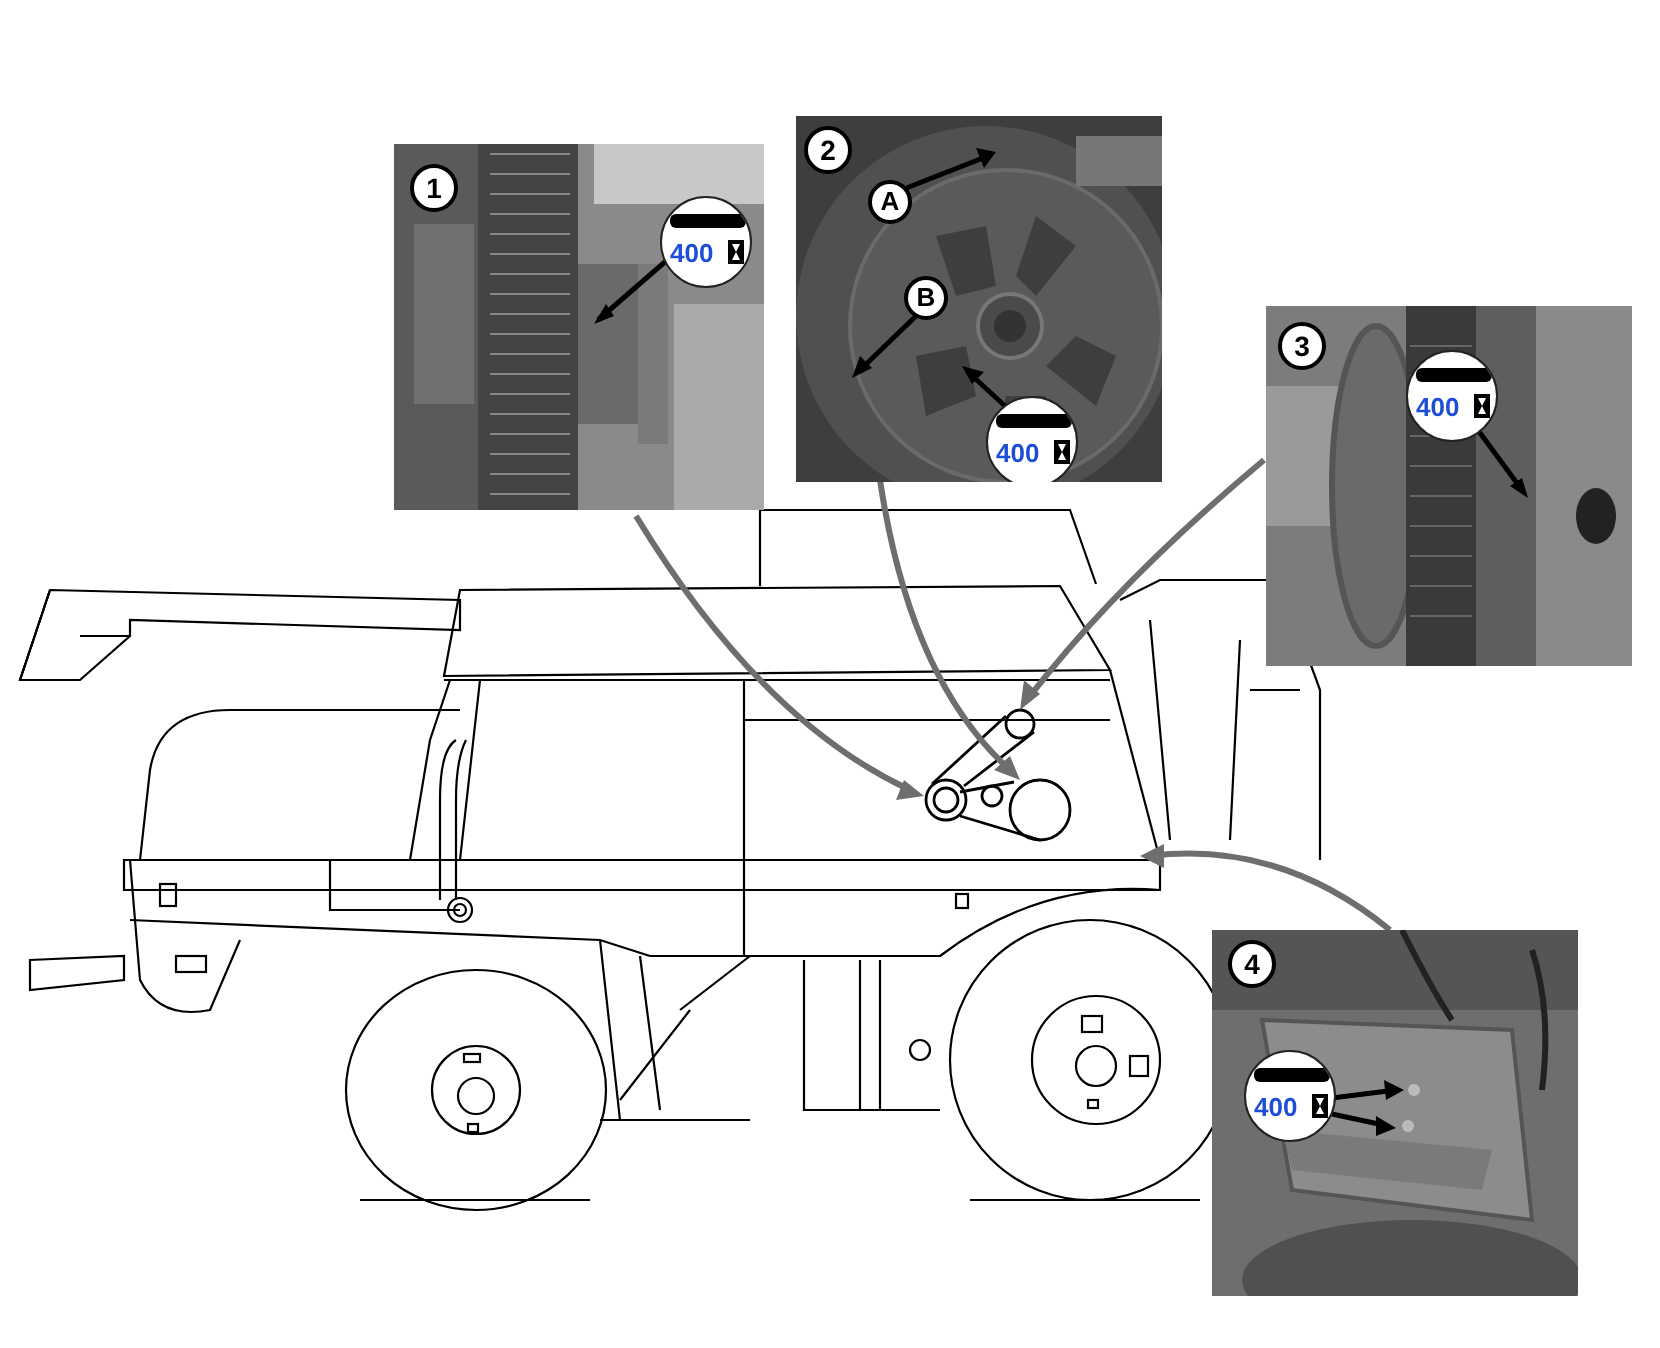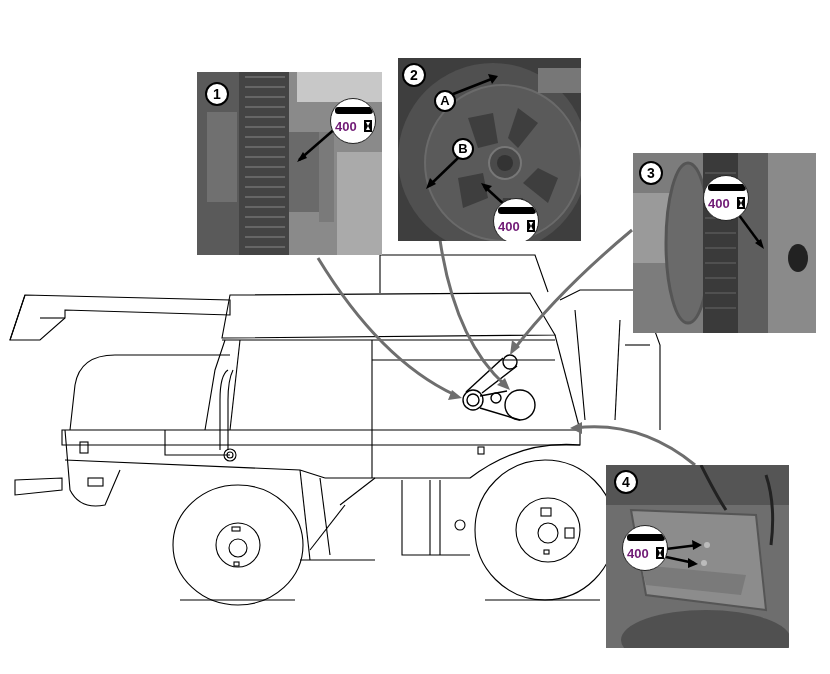--- a/index.html
+++ b/index.html
@@ -21,21 +21,21 @@
     .badge {
       position: absolute; width: 44px; height: 44px; border-radius: 50%;
       background: #fff; border: 1px solid #222; overflow: hidden;
     }
     .badge .bar {
       position: absolute; left: 4px; right: 2px; top: 8px; height: 7px;
       background: #000; border-radius: 3px;
     }
     .badge .val {
       position: absolute; left: 4px; top: 20px; font-weight: bold;
-      font-size: 13px; color: #701a75;
+      font-size: 13px; color: #1d4ed8;
     }
     .badge .hour {
       position: absolute; right: 3px; top: 21px; width: 8px; height: 12px;
       background: #000;
     }
     .badge .hour::after {
       content: ""; position: absolute; left: 2px; top: 2px; width: 4px; height: 8px;
       background: #fff;
       clip-path: polygon(0 0, 100% 0, 50% 50%, 100% 100%, 0 100%, 50% 50%);
     }

